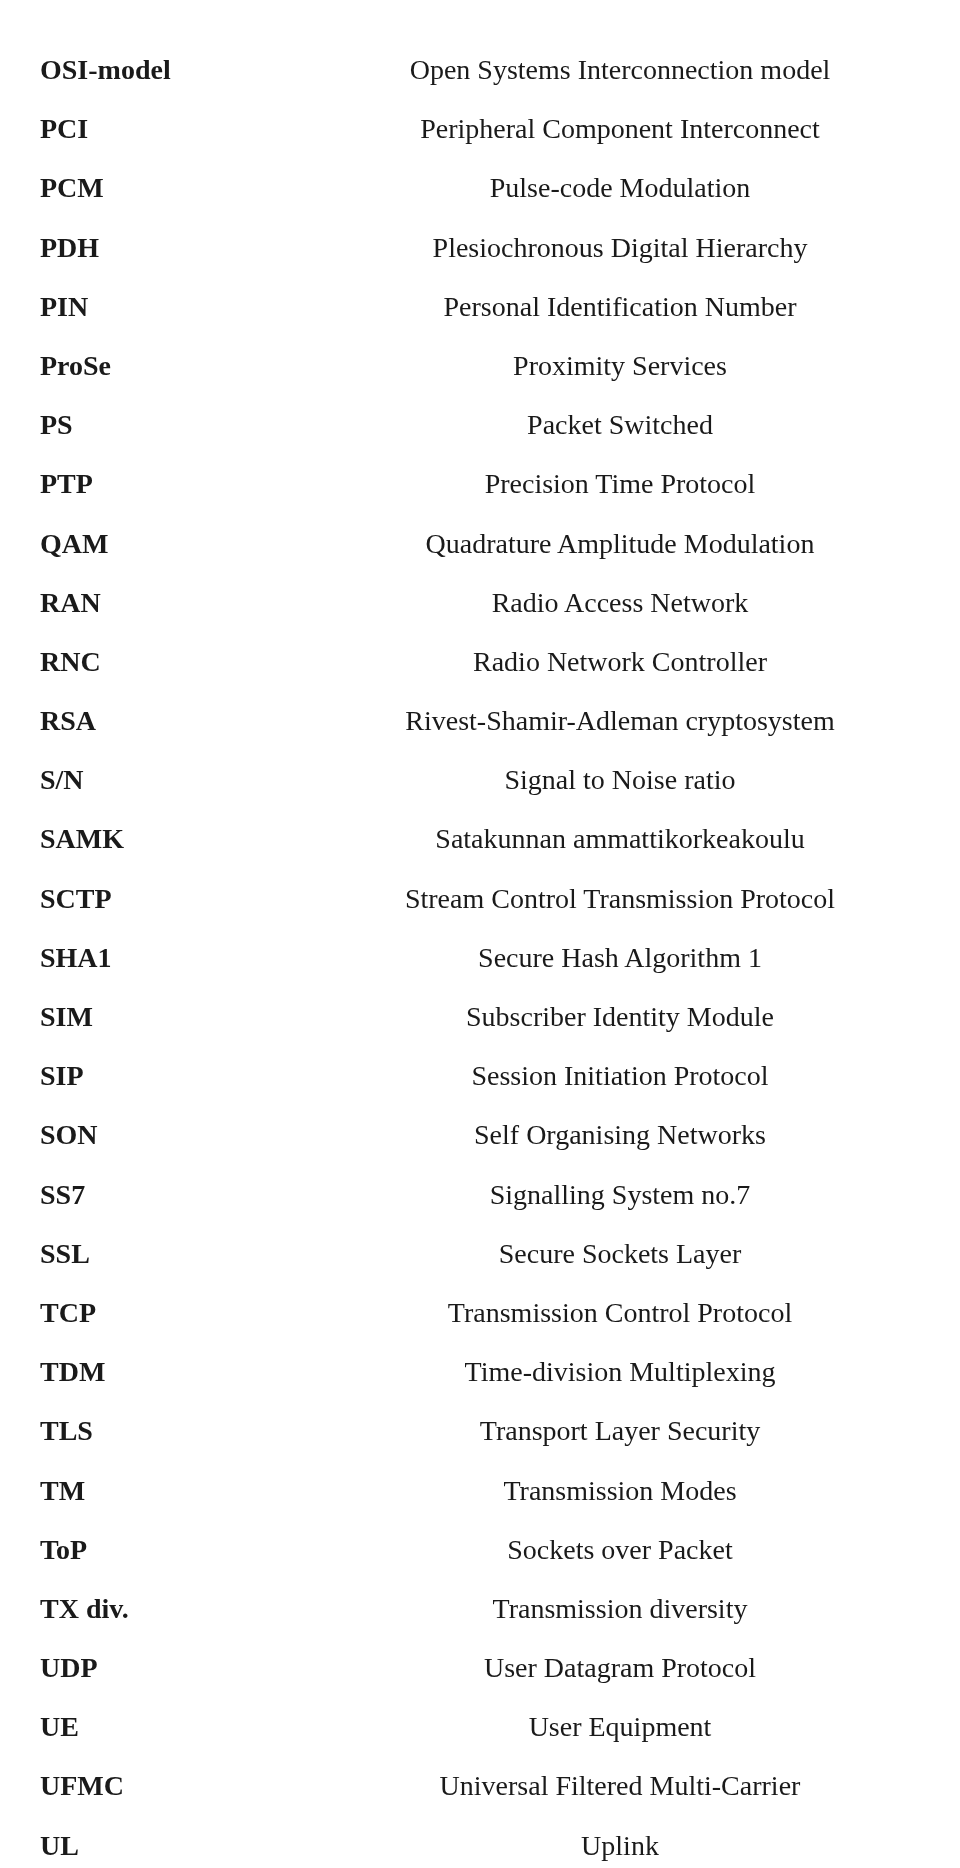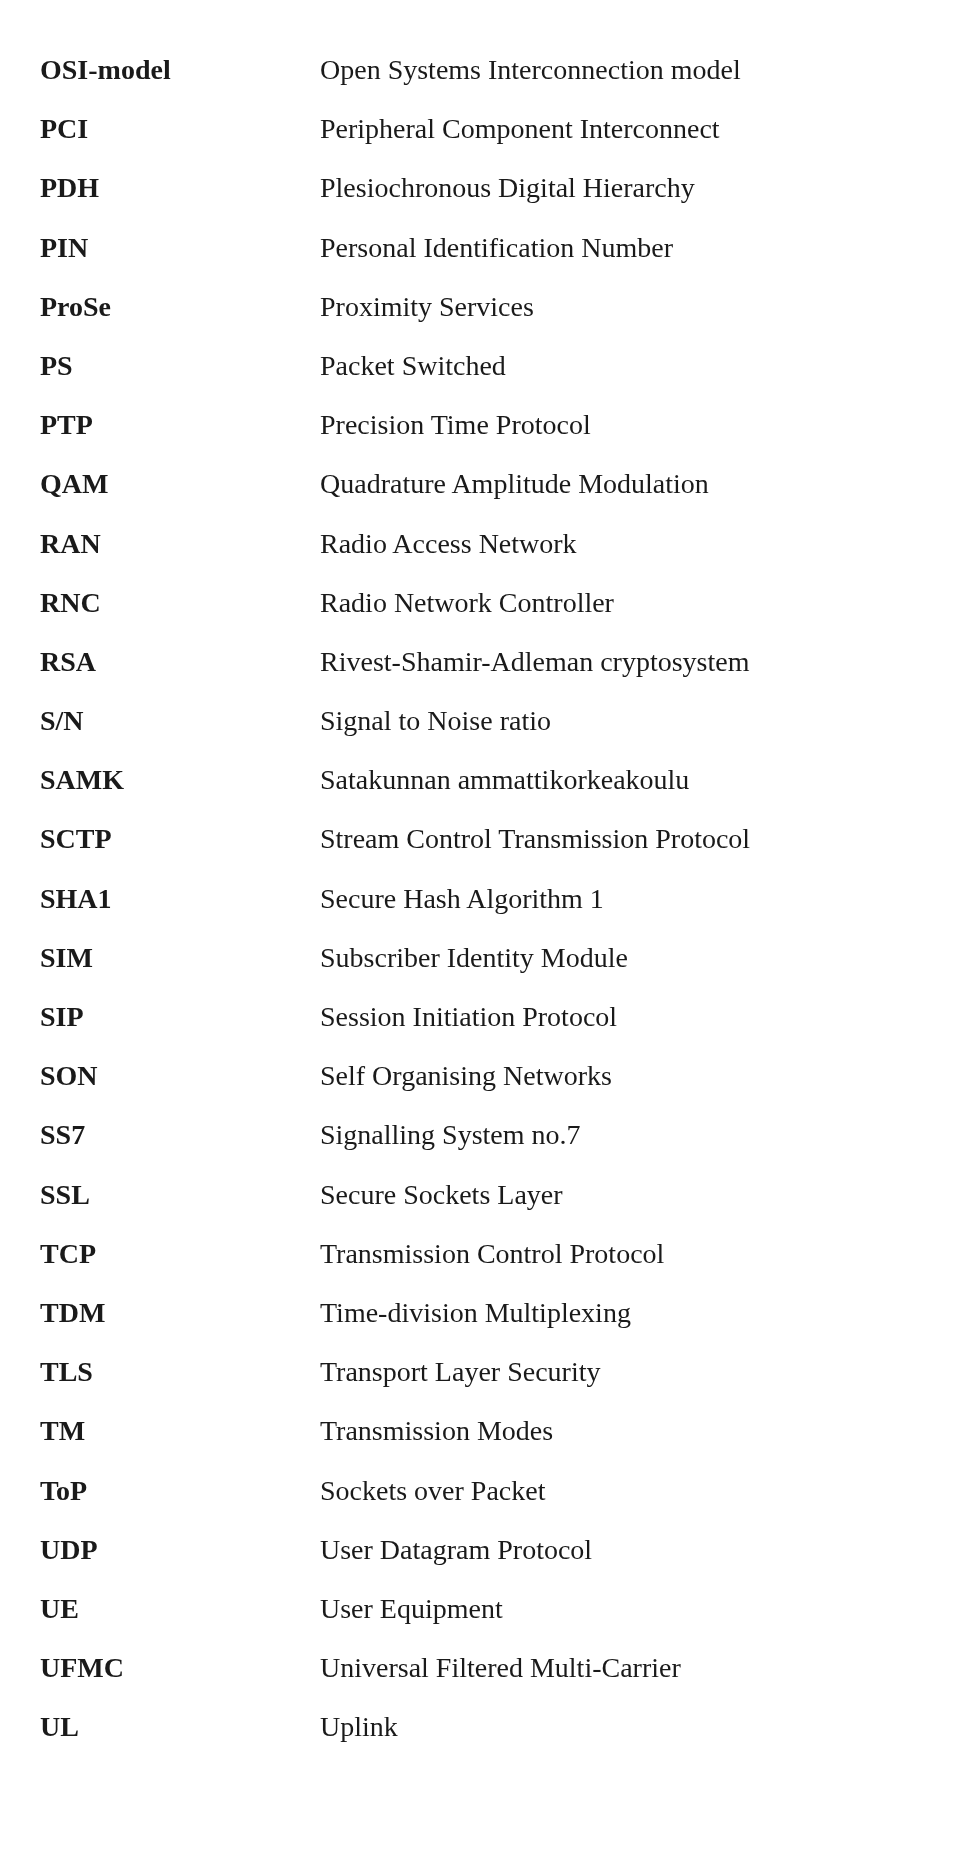--- a/index.html
+++ b/index.html
@@ -25,34 +25,39 @@
       line-height: 1.4;
     }
     .acronym-table tr td:first-child {
       width: 280px;
       font-weight: bold;
       padding-right: 20px;
       white-space: nowrap;
     }
     .acronym-table tr td:last-child {
       font-weight: normal;
+      text-align: center;
     }
   </style>
 </head>
 <body>
 
 <table class="acronym-table">
   <tbody id="table-body">
       <tr>
         <td>OSI-model</td>
         <td>Open Systems Interconnection model</td>
       </tr>
       <tr>
         <td>PCI</td>
         <td>Peripheral Component Interconnect</td>
+      </tr>
+      <tr>
+        <td>PCM</td>
+        <td>Pulse-code Modulation</td>
       </tr>
       <tr>
         <td>PDH</td>
         <td>Plesiochronous Digital Hierarchy</td>
       </tr>
       <tr>
         <td>PIN</td>
         <td>Personal Identification Number</td>
       </tr>
       <tr>
@@ -133,20 +138,24 @@
       </tr>
       <tr>
         <td>TM</td>
         <td>Transmission Modes</td>
       </tr>
       <tr>
         <td>ToP</td>
         <td>Sockets over Packet</td>
       </tr>
       <tr>
+        <td>TX div.</td>
+        <td>Transmission diversity</td>
+      </tr>
+      <tr>
         <td>UDP</td>
         <td>User Datagram Protocol</td>
       </tr>
       <tr>
         <td>UE</td>
         <td>User Equipment</td>
       </tr>
       <tr>
         <td>UFMC</td>
         <td>Universal Filtered Multi-Carrier</td>

